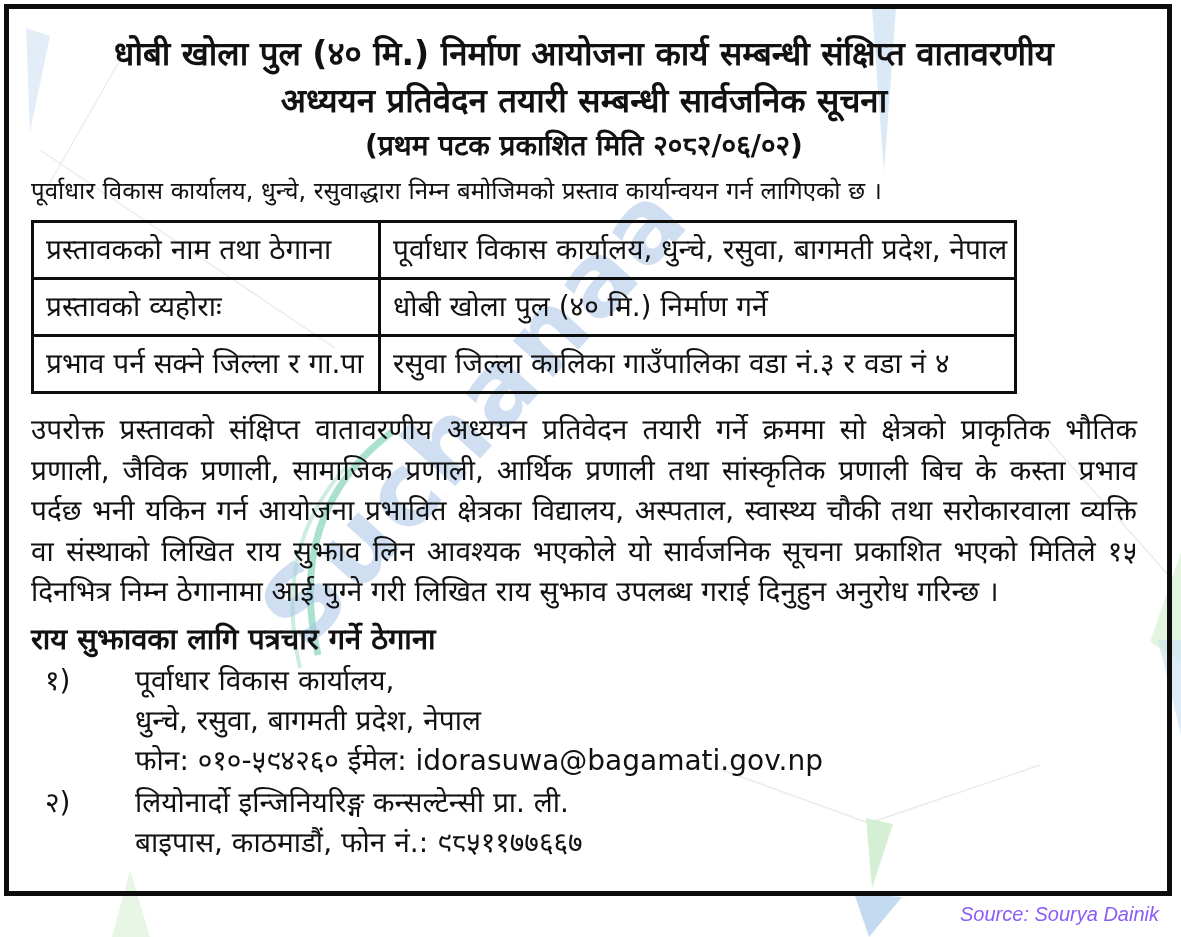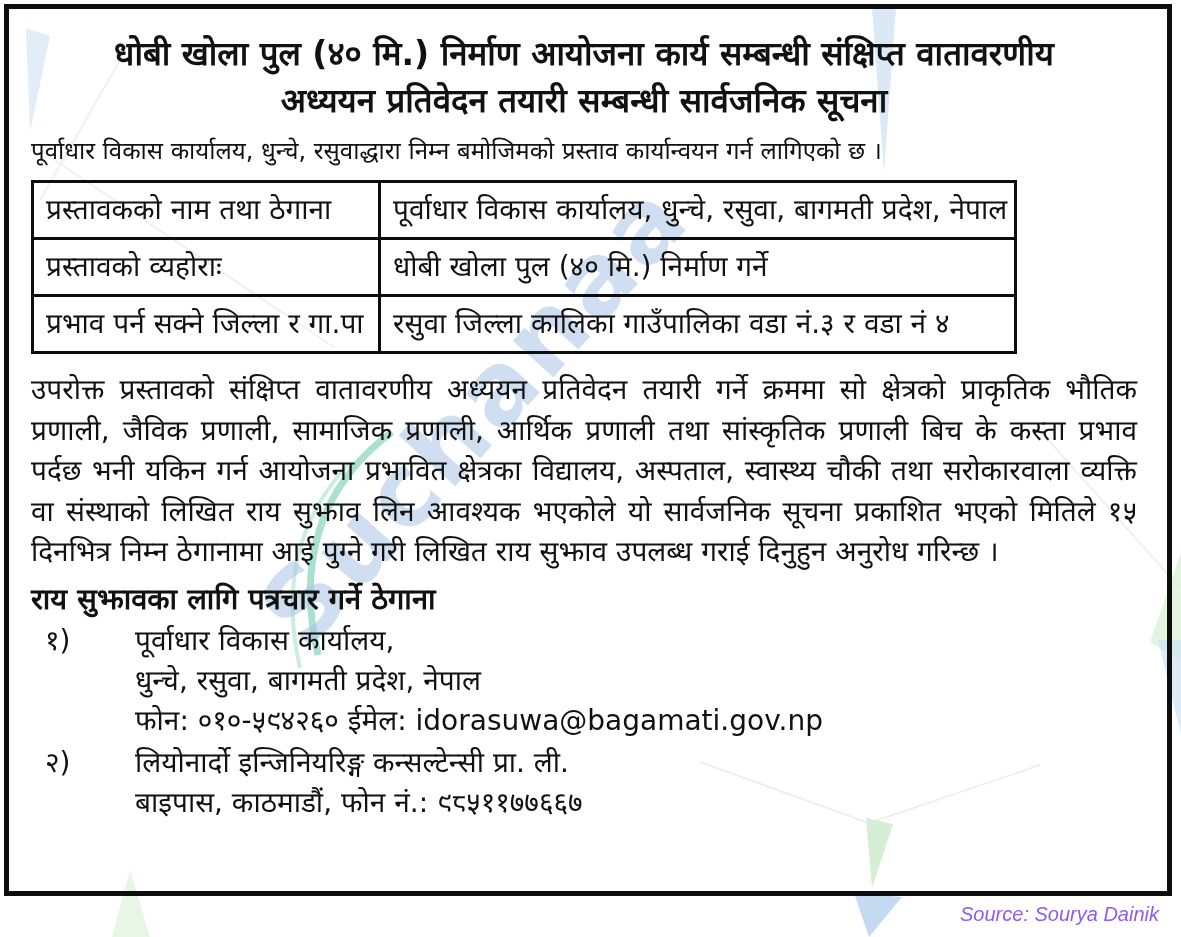--- a/index.html
+++ b/index.html
@@ -84,20 +84,21 @@
 
 <div class="page-border"></div>
 
 <div class="content">
 
   <div class="title">
     <div>धोबी खोला पुल (४० मि.) निर्माण आयोजना कार्य सम्बन्धी संक्षिप्त वातावरणीय</div>
     <div>अध्ययन प्रतिवेदन तयारी सम्बन्धी सार्वजनिक सूचना</div>
   </div>
 
+  <div class="pubdate">(प्रथम पटक प्रकाशित मिति २०८२/०६/०२)</div>
 
   <div class="intro">पूर्वाधार विकास कार्यालय, धुन्चे, रसुवाद्धारा निम्न बमोजिमको प्रस्ताव कार्यान्वयन गर्न लागिएको छ ।</div>
 
   <table class="proposal">
     <tbody>
       <tr>
         <td class="lbl">प्रस्तावकको नाम तथा ठेगाना</td>
         <td>पूर्वाधार विकास कार्यालय, धुन्चे, रसुवा, बागमती प्रदेश,  नेपाल</td>
       </tr>
       <tr>

